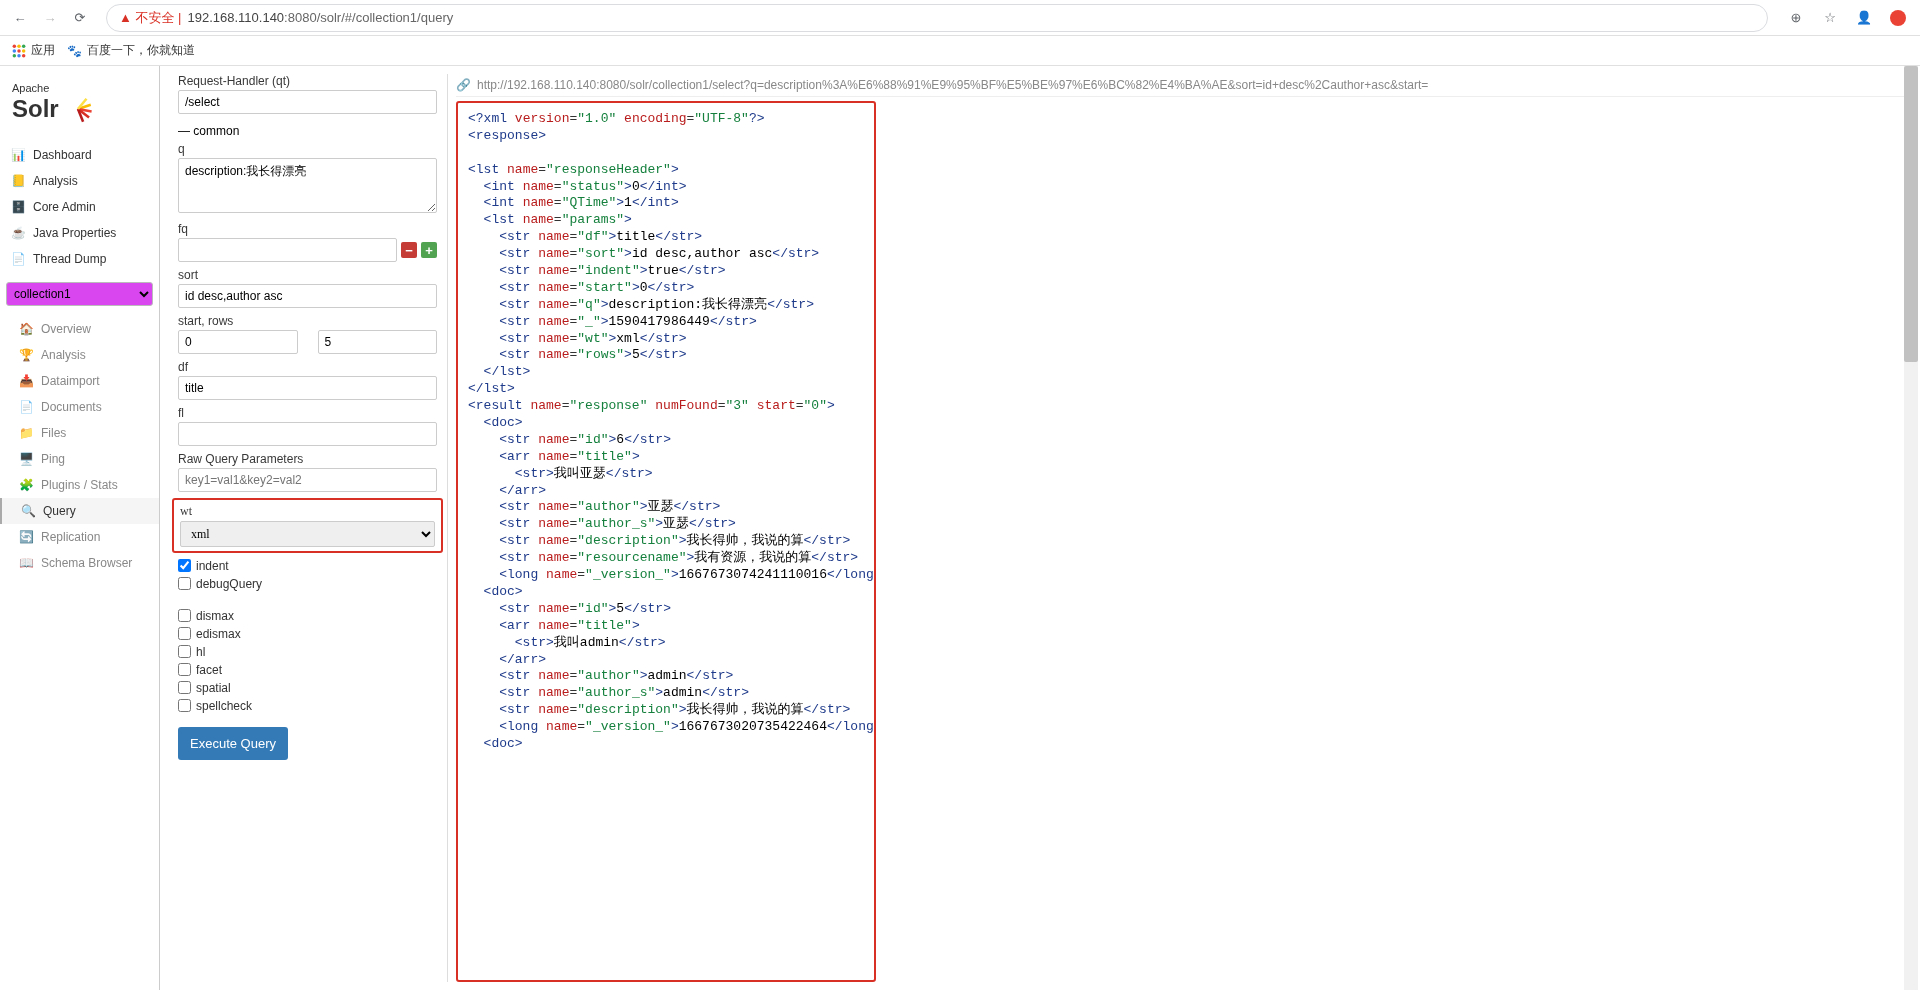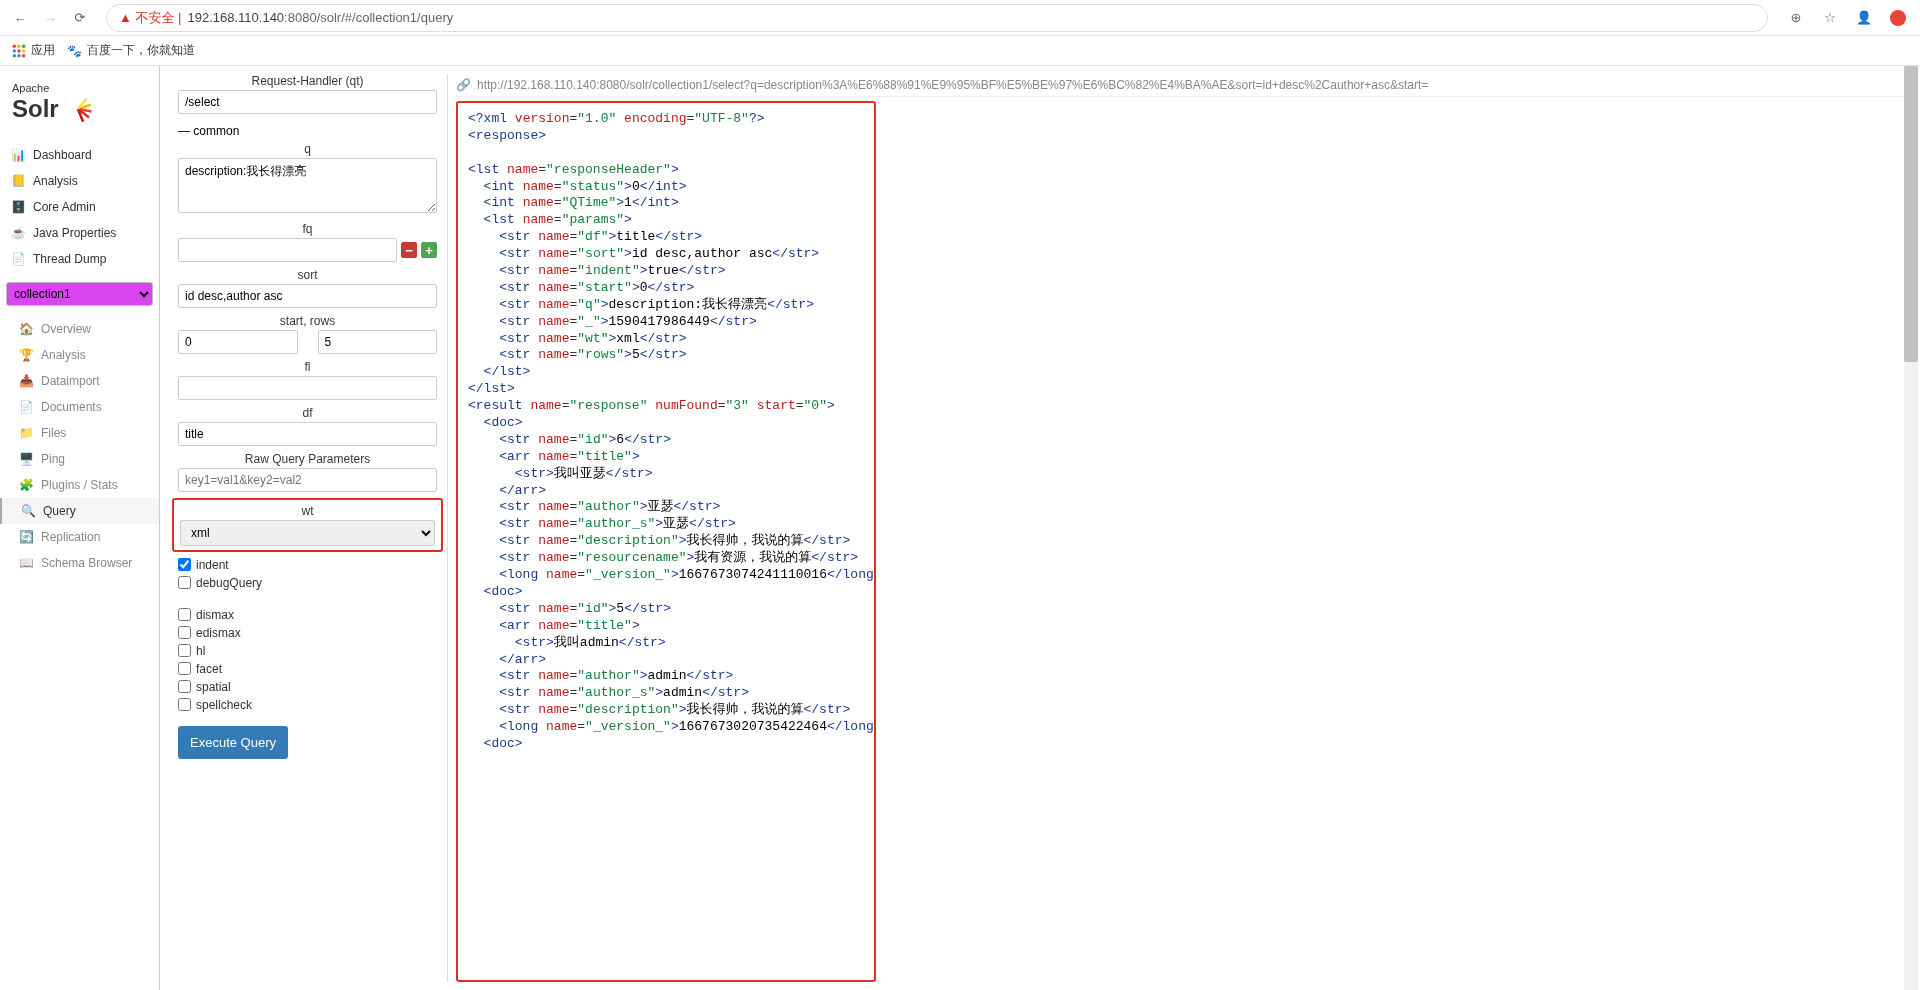--- a/index.html
+++ b/index.html
@@ -36,34 +36,34 @@
 .core-select select { width: 100%; padding: 3px; font-size: 12px; border: 1px solid #bbb; border-radius: 3px; background: #d946ef; }
 
 .sub-nav { list-style: none; margin-top: 4px; }
 .sub-nav .nav-item { padding-left: 20px; color: #888; }
 .sub-nav .nav-item.active { background: #f5f5f5; color: #333; font-weight: normal; border-left: 2px solid #aaa; }
 
 .main { flex: 1; display: flex; padding: 8px; gap: 8px; overflow: hidden; }
 
 .query-form { width: 280px; border-right: 1px solid #ddd; padding: 0 10px; overflow-y: auto; }
 .form-row { margin-bottom: 6px; }
-.form-row label { display: block; font-size: 12px; color: #383838; margin-bottom: 2px; text-align: center; }
+.form-row label { display: block; font-size: 12px; color: #383838; margin-bottom: 2px; }
 .form-row input[type="text"], .form-row textarea, .form-row select { width: 100%; padding: 4px 6px; border: 1px solid #ccc; border-radius: 2px; font-size: 12px; font-family: inherit; }
 .form-row textarea { height: 55px; resize: both; }
 .form-row-half { display: flex; gap: 20px; }
 .form-row-half input { flex:1; }
 .fq-row { display: flex; align-items: center; gap: 4px; }
 .fq-row input { flex: 1; }
 .plus-btn, .minus-btn { width: 16px; height: 16px; border-radius: 2px; display: flex; align-items: center; justify-content: center; color: #fff; font-size: 13px; font-weight: bold; cursor: pointer; }
 .plus-btn { background: #51a351; }
 .minus-btn { background: #c43c35; }
 
 .section-header { font-size: 12px; color: #000000; padding: 4px 0; cursor: pointer; }
 
-.wt-highlight { border: 2px solid #d93025; padding: 4px 6px; margin: 0 -6px 6px -6px; border-radius: 3px; }
+.wt-highlight { border: 2px solid #d93025; padding: 4px 6px; margin: 0 -6px 6px -6px; border-radius: 3px; font-family: Liberation Serif, serif; }
 
 .chk-row { display: flex; align-items: flex-start; gap: 5px; font-size: 12px; margin: 4px 0; }
 .chk-row input { cursor: pointer; }
 
 .exec-btn { background: #337ab7; color: #fff; border: none; padding: 9px 12px; font-size: 13px; border-radius: 3px; cursor: pointer; margin-top: 10px; }
 
 .result-area { flex: 1; overflow: hidden; display: flex; flex-direction: column; }
 .result-url { display: flex; align-items: center; gap: 6px; color: #888; font-size: 12px; padding: 4px 0; border-bottom: 1px solid #eee; margin-bottom: 4px; white-space: nowrap; overflow: hidden; }
 .result-url a { color: #888; text-decoration: none; }
 
@@ -233,26 +233,26 @@
         <input type="text" value="id desc,author asc" style="">
       </div>
       <div class="form-row">
         <label>start, rows</label>
         <div class="form-row-half">
           <input type="text" value="0" style="">
           <input type="text" value="5" style="">
         </div>
       </div>
       <div class="form-row">
+        <label>df</label>
+        <input type="text" value="title" style="">
+      </div>
+      <div class="form-row">
         <label>fl</label>
         <input type="text" style="">
-      </div>
-      <div class="form-row">
-        <label>df</label>
-        <input type="text" value="title" style="">
       </div>
       <div class="form-row">
         <label>Raw Query Parameters</label>
         <input type="text" placeholder="key1=val1&amp;key2=val2" style="">
       </div>
       <div class="wt-highlight">
         <div class="form-row" style="margin-bottom:0;">
           <label>wt</label>
           <select><option>xml</option></select>
         </div>

